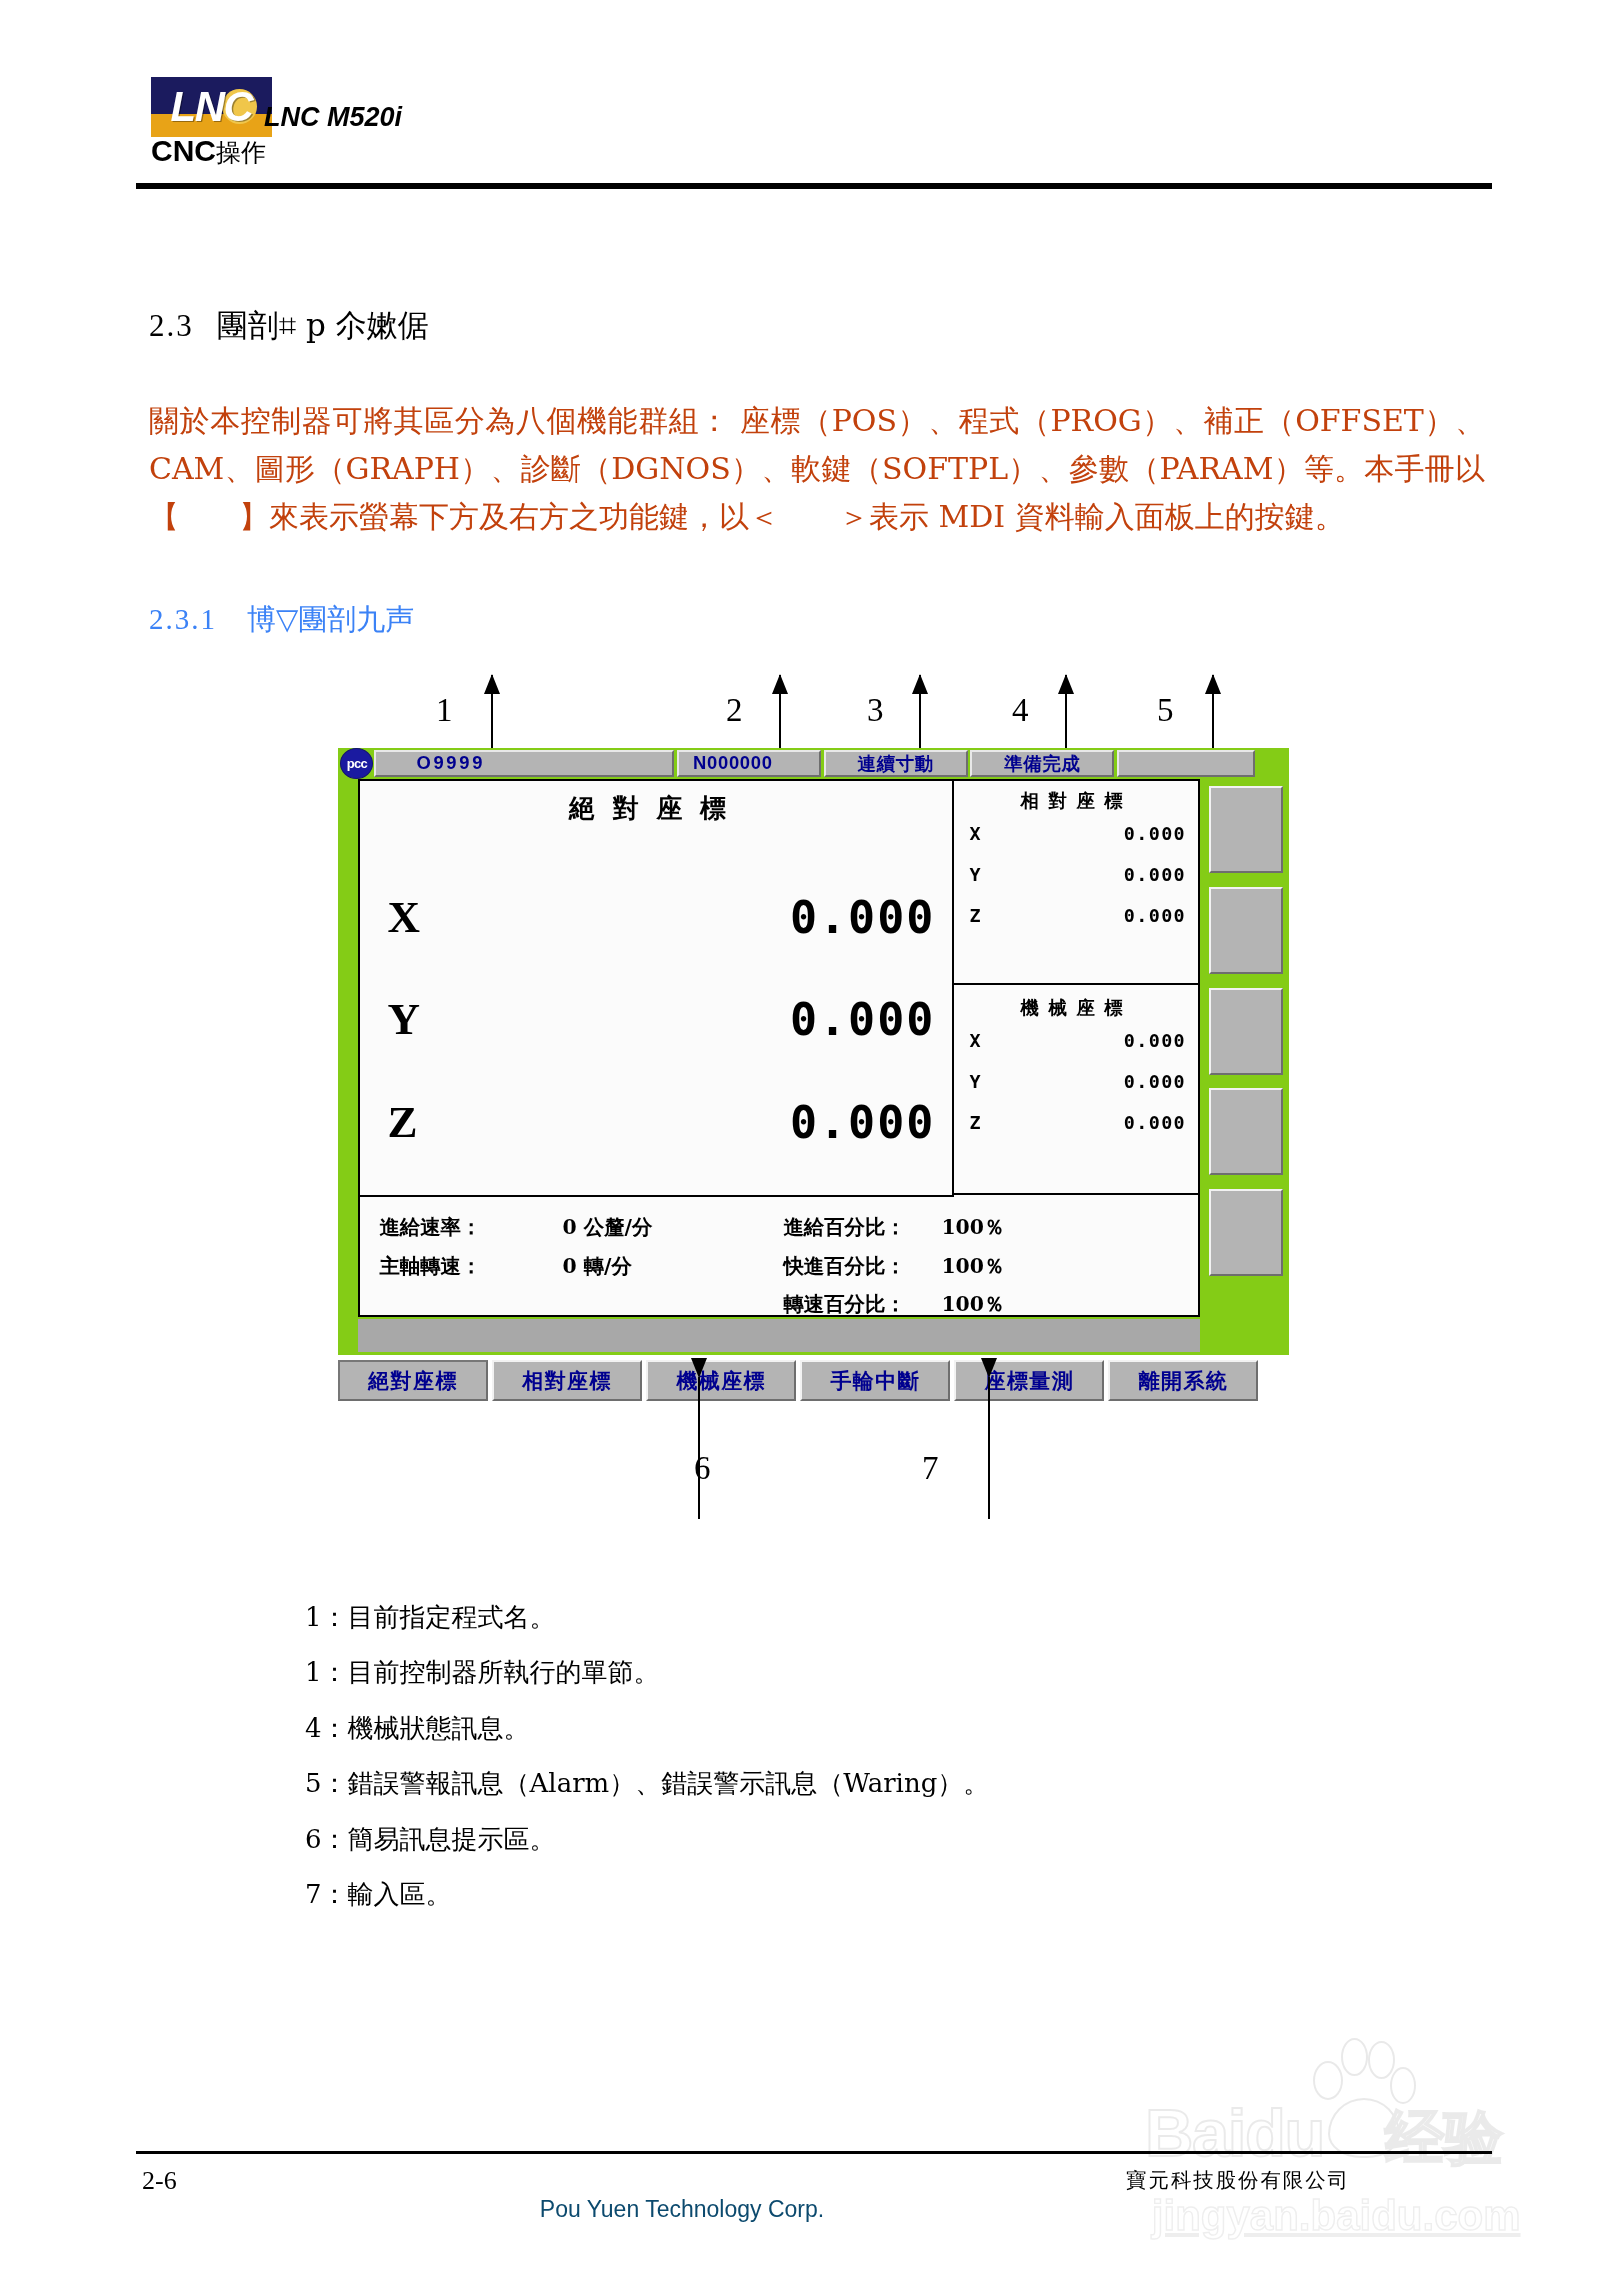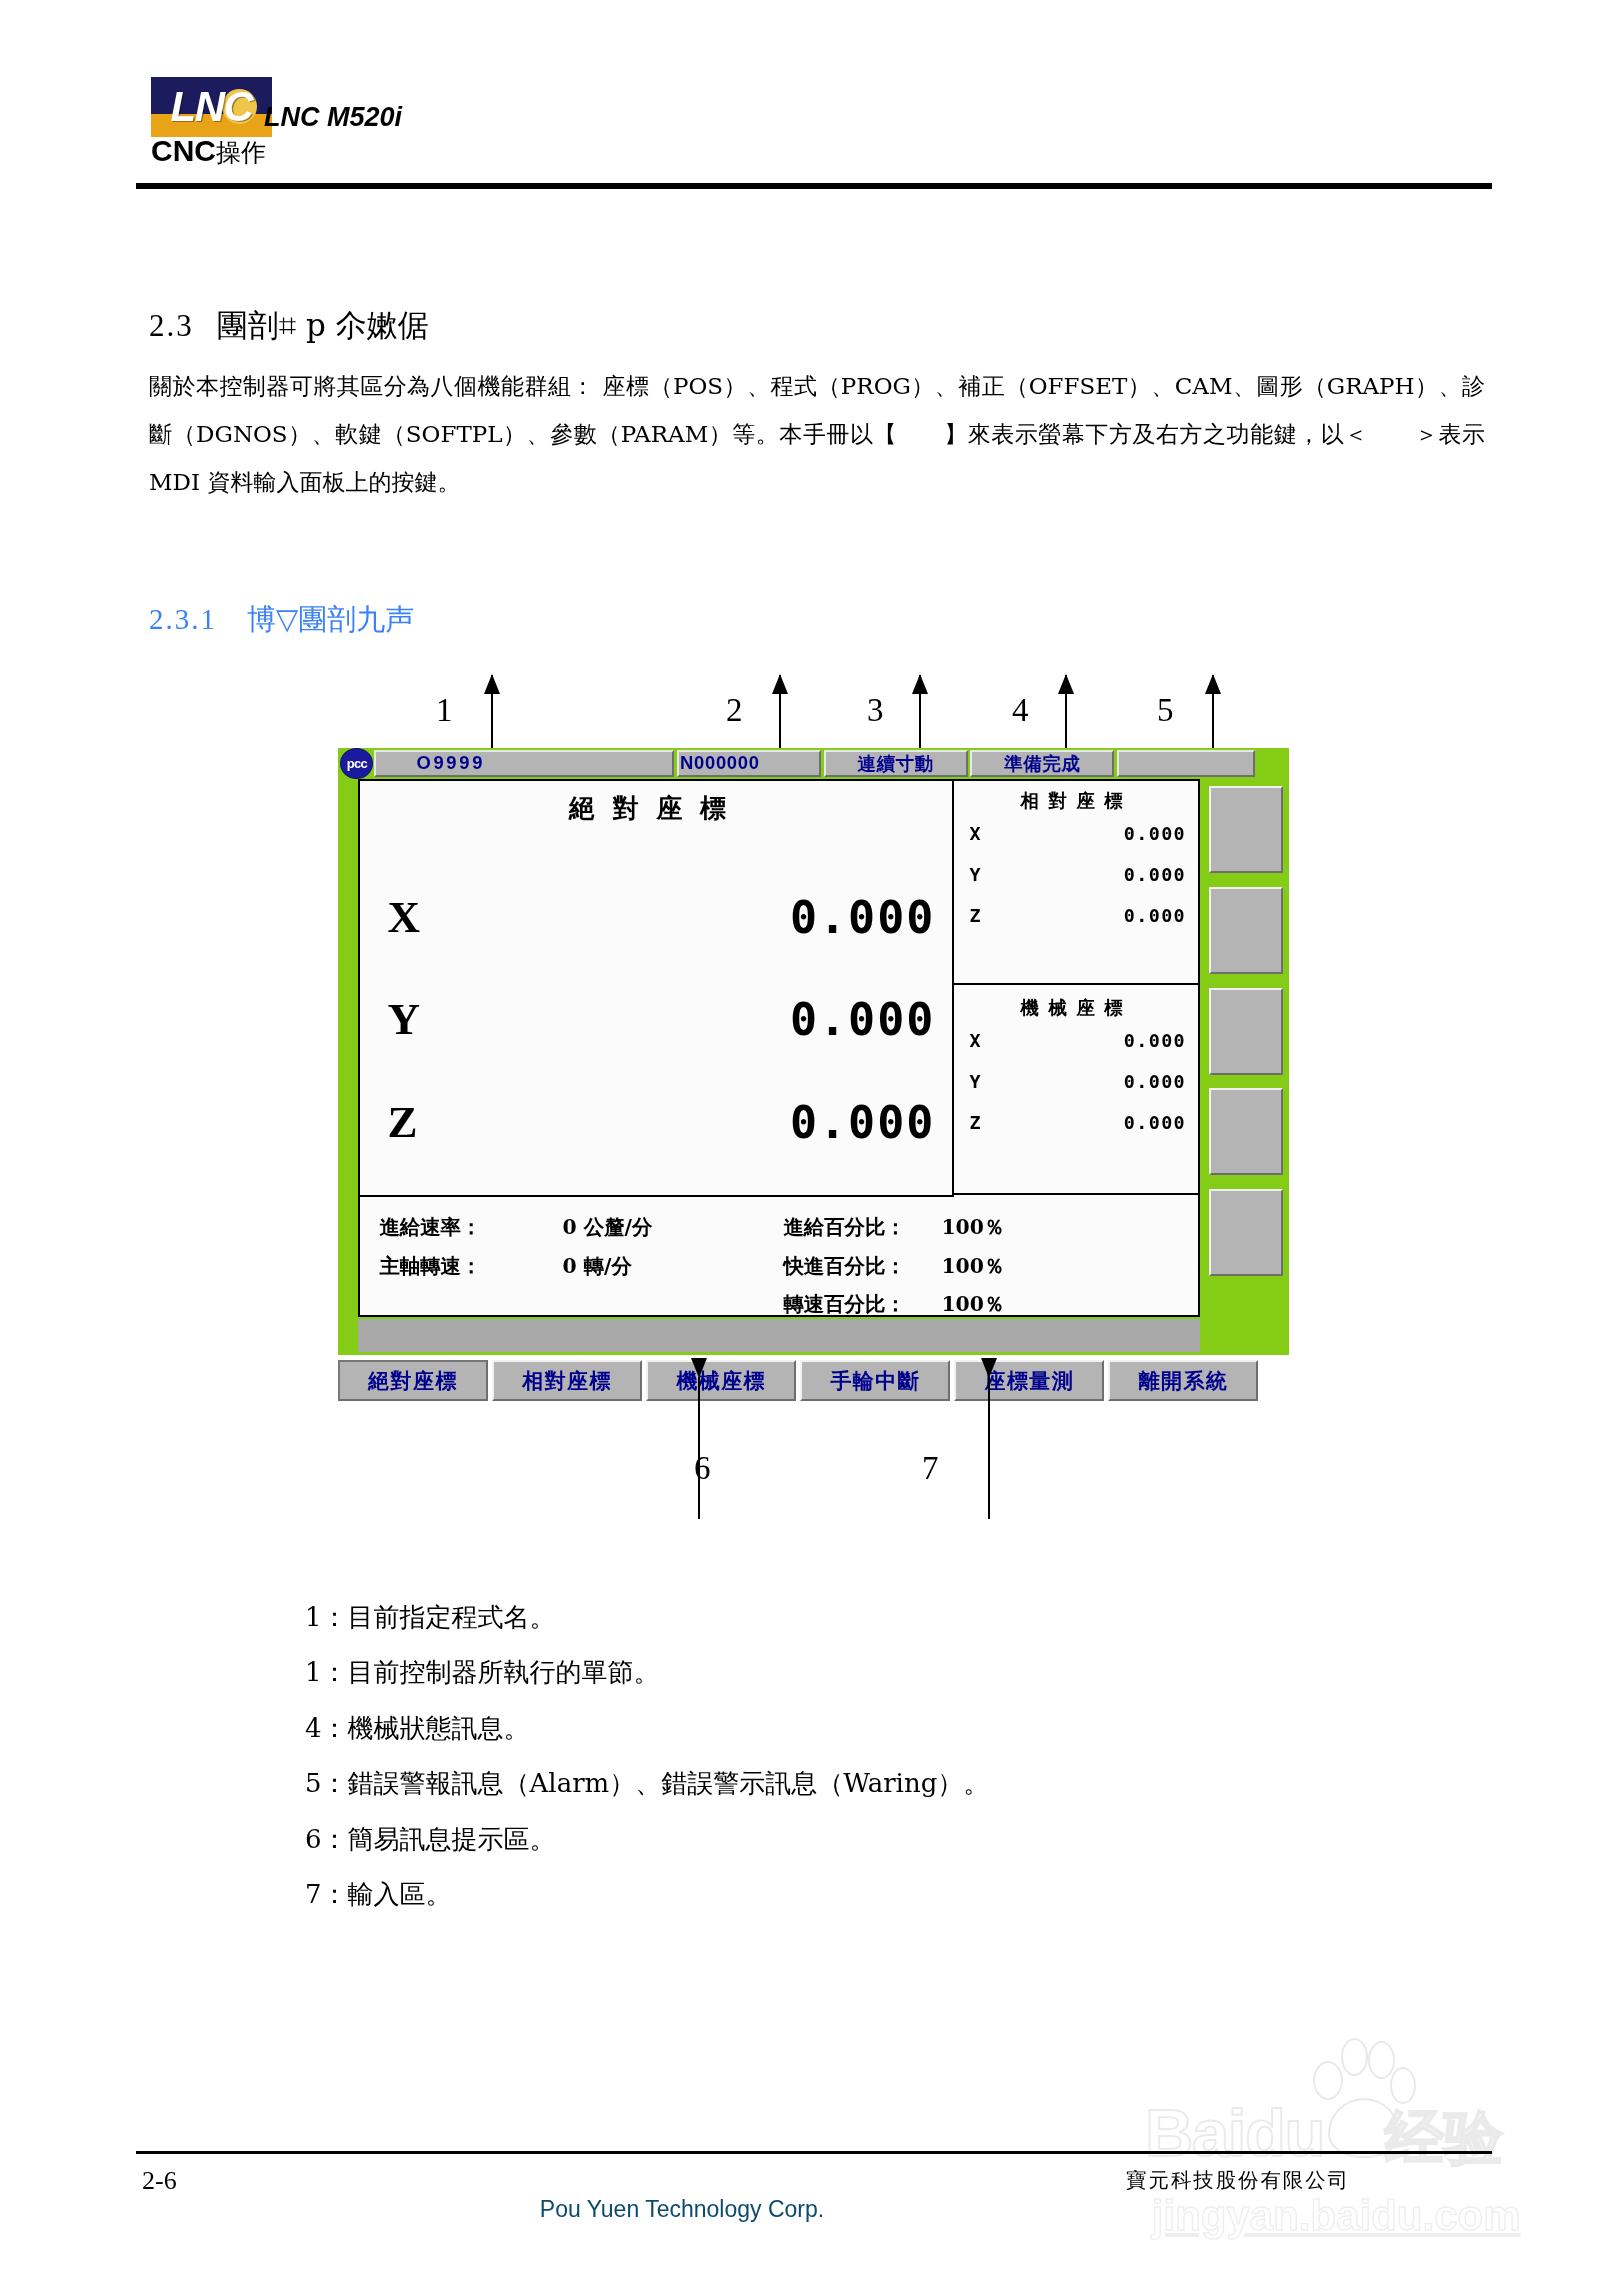--- a/index.html
+++ b/index.html
@@ -47,23 +47,23 @@
   
   .h2 {
     position:absolute; left:149px; top:305px;
     font-size:31px; color:#000; white-space:nowrap;
     font-family:"DejaVu Serif", serif;
   }
   .h2 .num { font-family:"Liberation Serif", serif; letter-spacing:2px; }
   .h2 .gap { display:inline-block; width:23px; }
 
   .para {
-    position:absolute; left:149px; top:362px; width:1336px;
+    position:absolute; left:149px; top:397px; width:1336px;
     font-family:"DejaVu Serif", serif;
-    font-size:23px; line-height:48px; color:#000000;
+    font-size:30px; line-height:48px; color:#c2410c;
     text-align:justify;
   }
 
   .h3 {
     position:absolute; left:149px; top:600px;
     font-size:29px; color:#3b82f6; white-space:nowrap;
     font-family:"DejaVu Serif", serif;
   }
   .h3 .num { font-family:"Liberation Serif", serif; letter-spacing:2px; }
   .h3 .gap { display:inline-block; width:30px; }
@@ -111,21 +111,21 @@
   }
   .sb-cell {
     height:27px; margin-right:2.7px; box-sizing:border-box;
     background:#b4b4b4;
     border-top:2px solid #e8e8e8; border-left:2px solid #e8e8e8;
     border-right:2px solid #6e6e6e; border-bottom:2px solid #6e6e6e;
     display:flex; align-items:center;
     color:#00008f; font-weight:bold;
   }
   .sb-prog  { width:300px; padding-left:40px; font-family:"Liberation Sans", sans-serif; font-size:18.4px; letter-spacing:2.7px; }
-  .sb-block { width:144px; padding-left:1px; font-family:"Liberation Sans", sans-serif; font-size:18.4px; letter-spacing:0.7px; }
+  .sb-block { width:144px; padding-left:14px; font-family:"Liberation Sans", sans-serif; font-size:18.4px; letter-spacing:0.7px; }
   .sb-mode  { width:144px; justify-content:center; font-size:18.4px; letter-spacing:0.7px; }
   .sb-state { width:144px; justify-content:center; font-size:18.4px; letter-spacing:0.7px; }
   .sb-alarm { width:138px; }
 
   .screen-body {
     position:absolute; left:20.4px; top:31px; width:842px; height:538px;
     background:#fbfbfb; border:2px solid #000; box-sizing:border-box;
   }
   .abs-pane {
     position:absolute; left:0; top:0; width:594px; height:416px;

